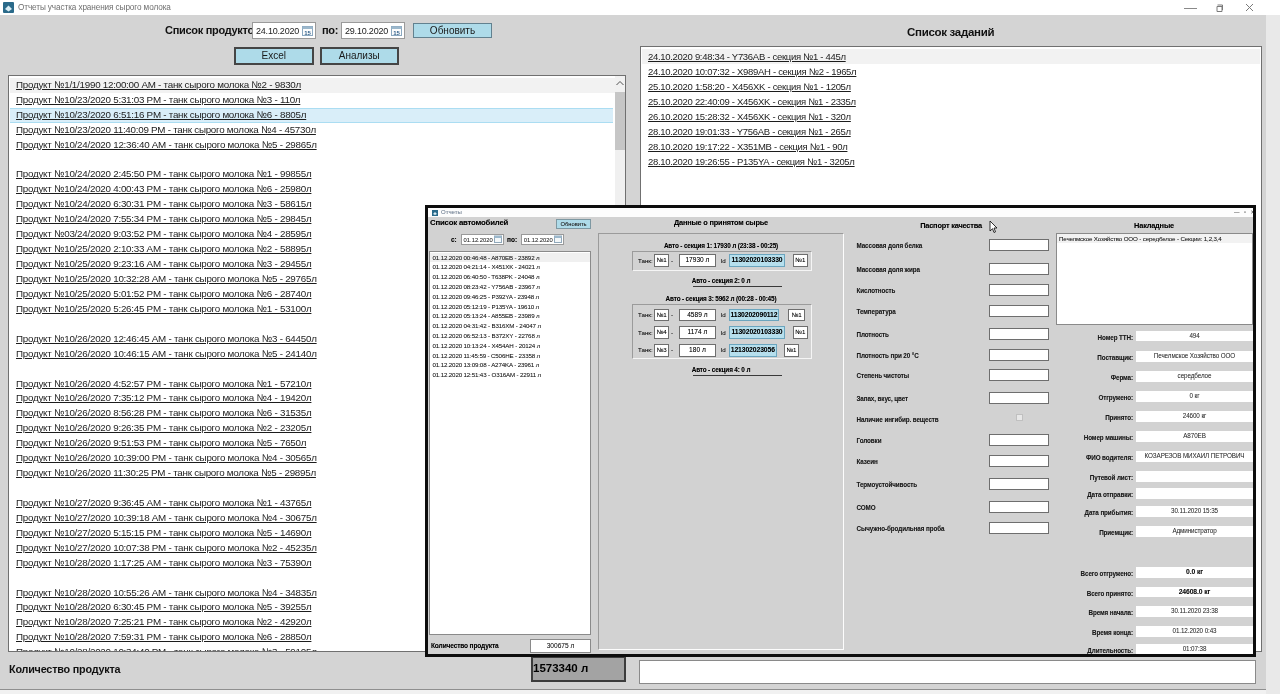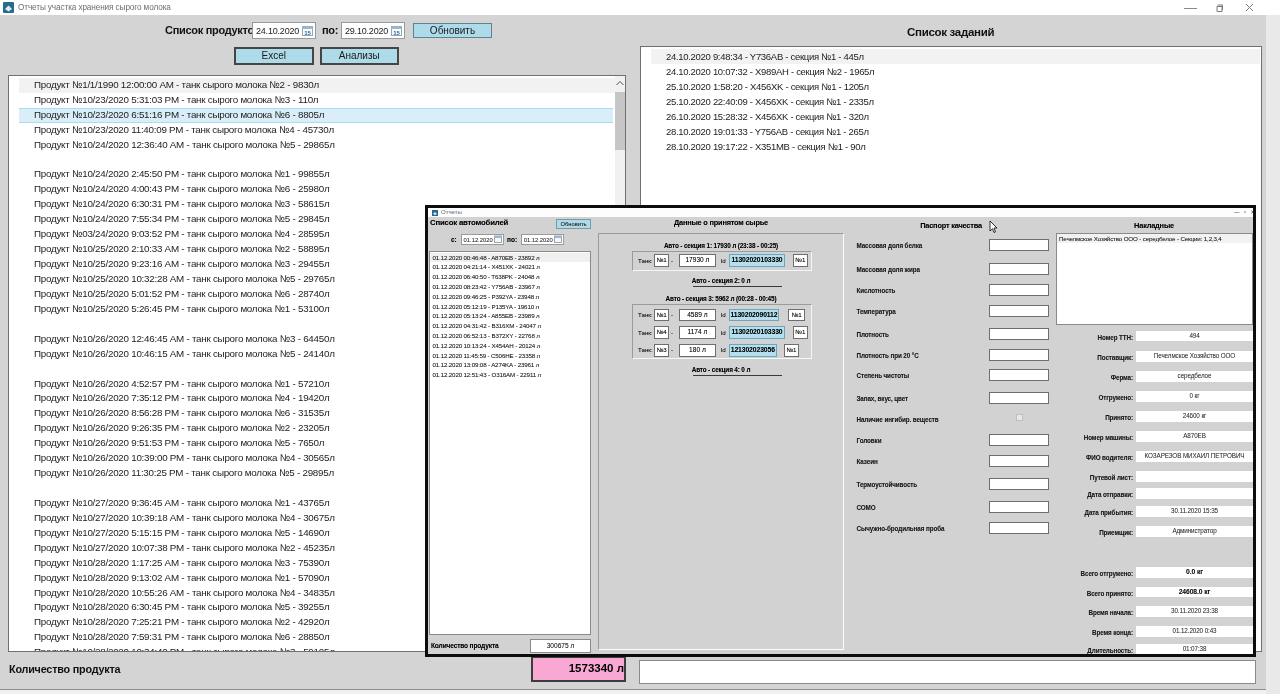--- a/index.html
+++ b/index.html
@@ -9,21 +9,21 @@
   #dialog { text-shadow:0 0 0.5px rgba(0,0,0,0.3); }
   #titlebar { left:0; top:0; width:1280px; height:15px; background:#ffffff; }
   #client { left:0; top:15px; width:1266px; height:674px; background:#d4d4d4; }
   #deskright { left:1266px; top:15px; width:14px; height:679px; background:#e9e9e9; }
   #bottomedge { left:0; top:689px; width:1266px; height:5px; background:#f1f1f1; border-top:1.5px solid #8f8f8f;}
   .wbtn { color:#7a7a7a; font-size:13px; font-weight:400; }
   .blabel { font-weight:bold; color:#111; font-size:11px; letter-spacing:-0.3px; }
   .datebox { background:#fff; border:1px solid #9a9a9a; height:17px; }
   .btn { background:#aedbe9; text-align:center; color:#1a1a1a; }
   .list { background:#fff; border:1px solid #707070; overflow:hidden; }
-  .lrow { position:absolute; left:10px; right:1px; font-size:9.8px; letter-spacing:-0.25px; color:#1c1c1c; padding-left:15px; white-space:nowrap; }
+  .lrow { position:absolute; left:1px; right:1px; font-size:9.8px; letter-spacing:-0.25px; color:#1c1c1c; padding-left:6px; white-space:nowrap;text-decoration:underline; }
 </style>
 </head>
 <body>
 <div id="titlebar" class="abs"></div>
 <div id="client" class="abs"></div>
 <div id="deskright" class="abs"></div>
 <div id="bottomedge" class="abs"></div>
 <svg class="abs" style="left:3px;top:2px" width="11" height="11">
     <rect x="0" y="0" width="11" height="11" rx="1" fill="#2a6a8a"></rect>
     <path d="M2 7 L5.5 3.5 L9 7 L5.5 9.5 Z" fill="#d8ecf4"></path>
@@ -82,21 +82,20 @@
     <div class="lrow" style="top: 330.36px; height: 14.93px; line-height: 14.93px;">Продукт №10/26/2020 8:56:28 PM - танк сырого молока №6 - 31535л</div>
     <div class="lrow" style="top: 345.29px; height: 14.93px; line-height: 14.93px;">Продукт №10/26/2020 9:26:35 PM - танк сырого молока №2 - 23205л</div>
     <div class="lrow" style="top: 360.22px; height: 14.93px; line-height: 14.93px;">Продукт №10/26/2020 9:51:53 PM - танк сырого молока №5 - 7650л</div>
     <div class="lrow" style="top: 375.15px; height: 14.93px; line-height: 14.93px;">Продукт №10/26/2020 10:39:00 PM - танк сырого молока №4 - 30565л</div>
     <div class="lrow" style="top: 390.08px; height: 14.93px; line-height: 14.93px;">Продукт №10/26/2020 11:30:25 PM - танк сырого молока №5 - 29895л</div>
     <div class="lrow" style="top: 419.94px; height: 14.93px; line-height: 14.93px;">Продукт №10/27/2020 9:36:45 AM - танк сырого молока №1 - 43765л</div>
     <div class="lrow" style="top: 434.87px; height: 14.93px; line-height: 14.93px;">Продукт №10/27/2020 10:39:18 AM - танк сырого молока №4 - 30675л</div>
     <div class="lrow" style="top: 449.8px; height: 14.93px; line-height: 14.93px;">Продукт №10/27/2020 5:15:15 PM - танк сырого молока №5 - 14690л</div>
     <div class="lrow" style="top: 464.73px; height: 14.93px; line-height: 14.93px;">Продукт №10/27/2020 10:07:38 PM - танк сырого молока №2 - 45235л</div>
     <div class="lrow" style="top: 479.66px; height: 14.93px; line-height: 14.93px;">Продукт №10/28/2020 1:17:25 AM - танк сырого молока №3 - 75390л</div>
-    <div class="lrow" style="top: 494.59px; height: 14.93px; line-height: 14.93px;">Продукт №10/28/2020 9:13:02 AM - танк сырого молока №1 - 57090л</div>
     <div class="lrow" style="top: 509.52px; height: 14.93px; line-height: 14.93px;">Продукт №10/28/2020 10:55:26 AM - танк сырого молока №4 - 34835л</div>
     <div class="lrow" style="top: 524.45px; height: 14.93px; line-height: 14.93px;">Продукт №10/28/2020 6:30:45 PM - танк сырого молока №5 - 39255л</div>
     <div class="lrow" style="top: 539.38px; height: 14.93px; line-height: 14.93px;">Продукт №10/28/2020 7:25:21 PM - танк сырого молока №2 - 42920л</div>
     <div class="lrow" style="top: 554.31px; height: 14.93px; line-height: 14.93px;">Продукт №10/28/2020 7:59:31 PM - танк сырого молока №6 - 28850л</div>
     <div class="lrow" style="top: 569.24px; height: 14.93px; line-height: 14.93px;">Продукт №10/28/2020 10:34:40 PM - танк сырого молока №3 - 59105л</div>
   </div>
 <div class="abs" style="left:614.5px;top:76px;width:10.5px;height:574.5px;background:#f0f0f0;"></div>
 <div class="abs" style="left:614.5px;top:76px;width:10.5px;height:16px;background:#f1f1f1;"></div>
 <svg class="abs" style="left:616px;top:81px" width="8" height="5">
     <path d="M0.5 4 L4 0.5 L7.5 4" stroke="#505050" fill="none" stroke-width="1"></path>
@@ -105,24 +104,25 @@
 
 <div class="abs blabel" style="left:907px;top:26px;font-size:11.5px;">Список заданий</div>
 <div id="rightlist" class="abs list" style="left:640px;top:46px;width:622px;height:606px;">
     <div class="lrow" style="top: 2.3px; height: 15px; line-height: 15px; font-size: 9.5px; letter-spacing: -0.3px; background: rgb(242, 242, 242);">24.10.2020 9:48:34 - Y736AB - секция №1 - 445л</div>
     <div class="lrow" style="top: 17.3px; height: 15px; line-height: 15px; font-size: 9.5px; letter-spacing: -0.3px;">24.10.2020 10:07:32 - X989AH - секция №2 - 1965л</div>
     <div class="lrow" style="top: 32.3px; height: 15px; line-height: 15px; font-size: 9.5px; letter-spacing: -0.3px;">25.10.2020 1:58:20 - X456XK - секция №1 - 1205л</div>
     <div class="lrow" style="top: 47.3px; height: 15px; line-height: 15px; font-size: 9.5px; letter-spacing: -0.3px;">25.10.2020 22:40:09 - X456XK - секция №1 - 2335л</div>
     <div class="lrow" style="top: 62.3px; height: 15px; line-height: 15px; font-size: 9.5px; letter-spacing: -0.3px;">26.10.2020 15:28:32 - X456XK - секция №1 - 320л</div>
     <div class="lrow" style="top: 77.3px; height: 15px; line-height: 15px; font-size: 9.5px; letter-spacing: -0.3px;">28.10.2020 19:01:33 - Y756AB - секция №1 - 265л</div>
     <div class="lrow" style="top: 92.3px; height: 15px; line-height: 15px; font-size: 9.5px; letter-spacing: -0.3px;">28.10.2020 19:17:22 - X351MB - секция №1 - 90л</div>
+    <div class="lrow" style="top: 107.3px; height: 15px; line-height: 15px; font-size: 9.5px; letter-spacing: -0.3px;">28.10.2020 19:26:55 - P135YA - секция №1 - 3205л</div>
   </div>
 
 <div class="abs" style="left:9px;top:663px;font-weight:bold;font-size:10.8px;letter-spacing:-0.2px;color:#111;">Количество продукта</div>
-<div class="abs" style="left:531px;top:656px;width:95px;height:26px;background:#f9a8d4;border:2px solid #3c3c3c;text-align:right;font-weight:bold;font-size:11.5px;line-height:21px;">1573340 л</div>
+<div class="abs" style="left:531px;top:656px;width:95px;height:26px;background:#a3a3a3;border:2px solid #3c3c3c;text-align:left;font-weight:bold;font-size:11.5px;line-height:21px;">1573340 л</div>
 <div class="abs" style="left:639px;top:660px;width:617px;height:24px;background:#fff;border:1px solid #8a8a8a;"></div>
 
 <div id="dialog" class="abs" style="left:425px;top:205px;width:831px;height:452px;background:#d2d2d2;border:3px solid #0d0d0d;overflow:hidden;">
   <div class="abs" style="left:0;top:0;width:825px;height:8.5px;background:#fdfdfd;"></div>
   <svg class="abs" style="left:4px;top:1.5px" width="6" height="6">
       <rect width="6" height="6" fill="#2a6a8a"></rect>
       <path d="M1 4 L3 2 L5 4 L3 5 Z" fill="#d8ecf4"></path>
     </svg>
   <div class="abs" style="left:13px;top:1px;font-size:6px;color:#7d8fa5;">Отчеты</div>
   <div class="abs" style="left:806px;top:1px;font-size:5.5px;color:#555;letter-spacing:1.5px;">—&nbsp;▫&nbsp;✕</div>

